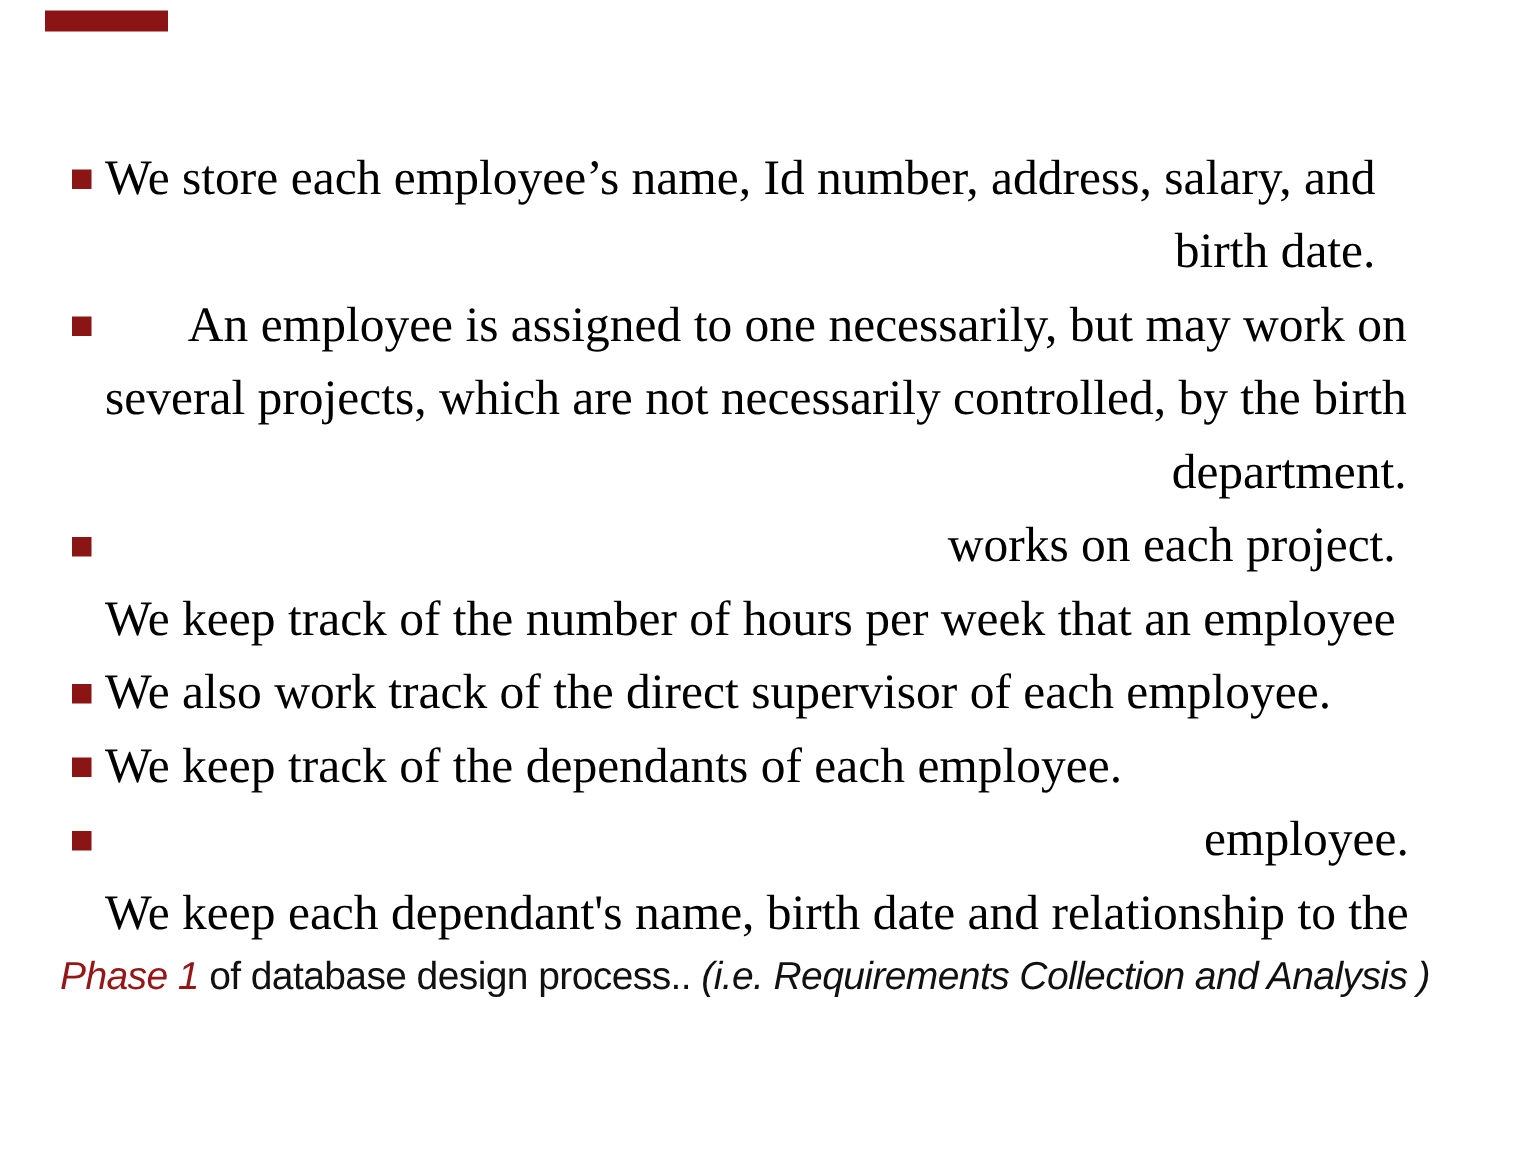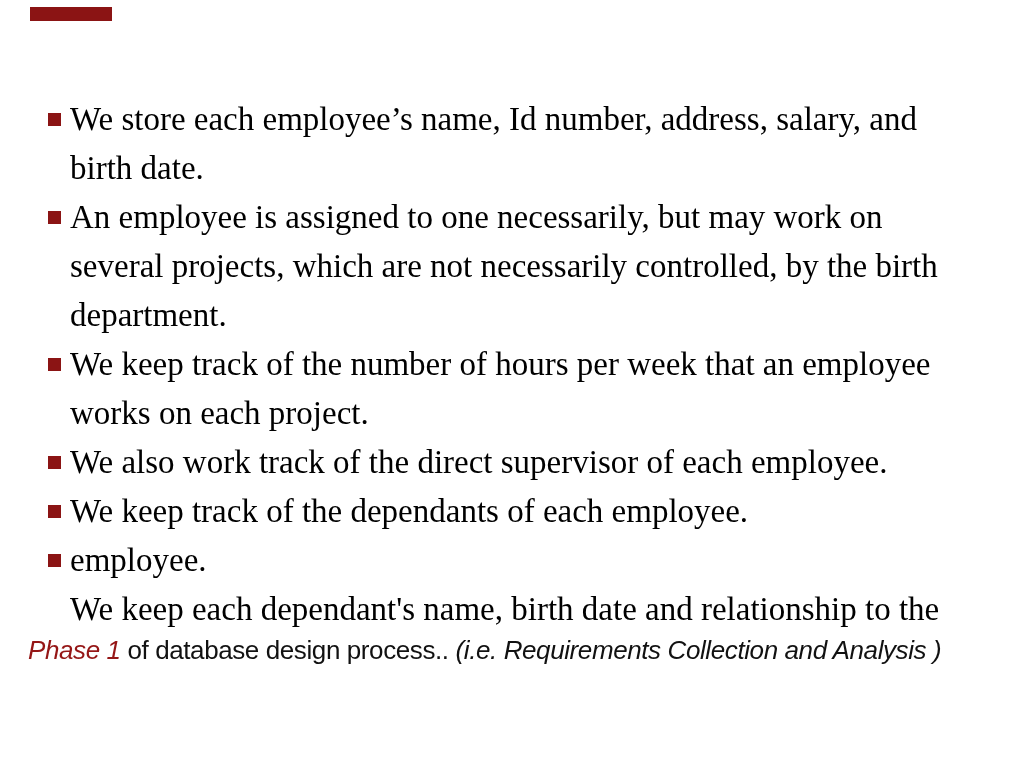--- a/index.html
+++ b/index.html
@@ -45,24 +45,25 @@
     margin-right: 9px;
   }
   .lines {
     font-size: 33px;
     line-height: 49px;
     color: var(--fg);
   }
   .line {
     height: 49px;
     white-space: nowrap;
+    text-align: right;
   }
   .footer {
     position: absolute;
-    left: 28px; top: 634px;
+    left: 40px; top: 634px;
     font-family: "Liberation Sans", sans-serif;
     font-size: 26px;
     line-height: 32px;
     letter-spacing: -0.4px;
     color: #111111;
     white-space: nowrap;
     text-align: right;
   }
   .phase {
     color: var(--phase);
@@ -92,22 +93,22 @@
       <div class="lines">
         <div class="line">An employee is assigned to one necessarily, but may work on</div>
         <div class="line">several projects, which are not necessarily controlled, by the birth</div>
         <div class="line">department.</div>
       </div>
     </div>
 
     <div class="bullet">
       <span class="marker"></span>
       <div class="lines">
+        <div class="line">works on each project.</div>
         <div class="line">We keep track of the number of hours per week that an employee</div>
-        <div class="line">works on each project.</div>
       </div>
     </div>
 
     <div class="bullet">
       <span class="marker"></span>
       <div class="lines">
         <div class="line">We also work track of the direct supervisor of each employee.</div>
       </div>
     </div>
 

